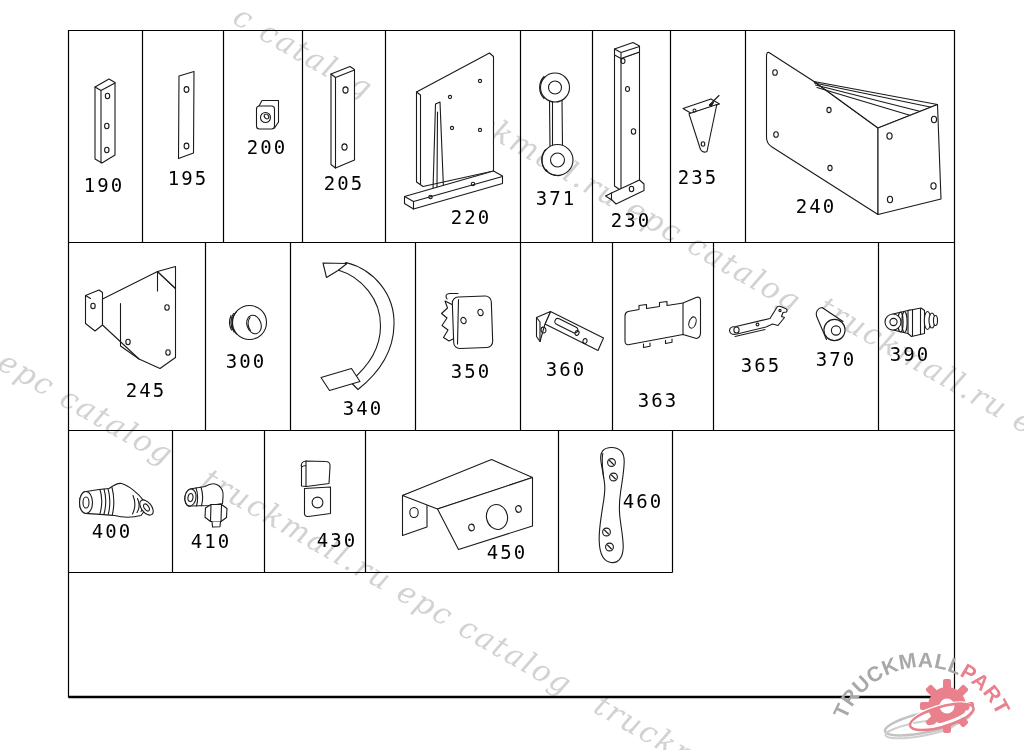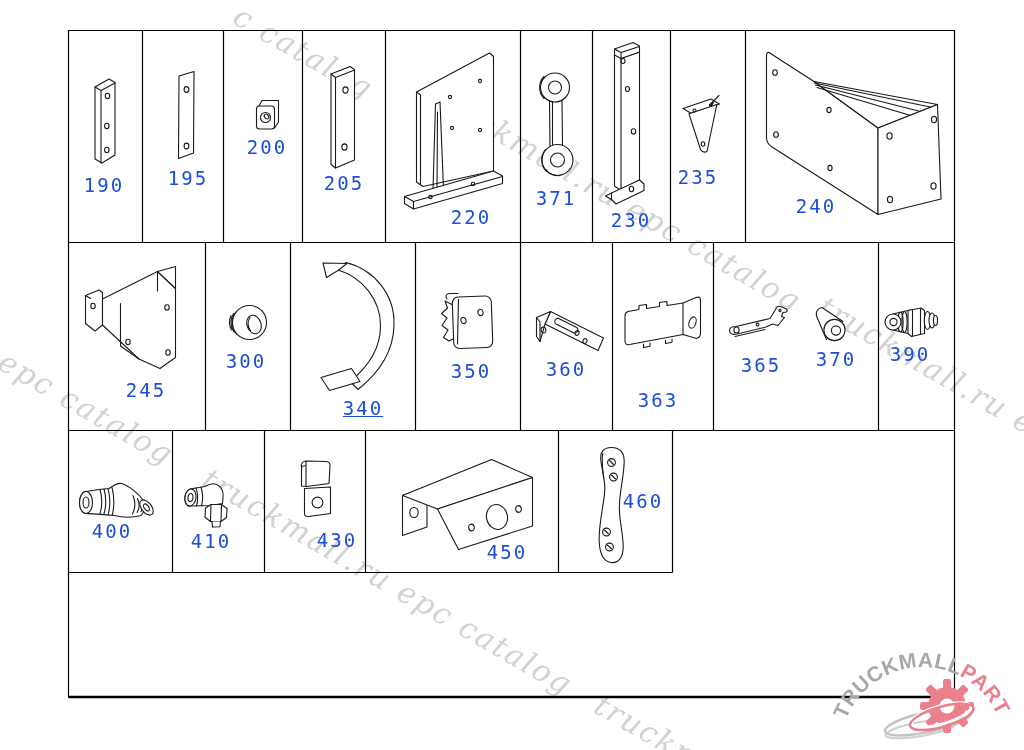--- a/index.html
+++ b/index.html
@@ -2,21 +2,21 @@
 <html><head>
 <meta charset="utf-8">
 <style>
   html,body{margin:0;padding:0;background:#fff;}
   #stage{position:relative;width:1024px;height:750px;background:#fff;overflow:hidden;
          font-family:"DejaVu Sans Mono","Liberation Mono",monospace;}
   .wm{position:absolute;white-space:nowrap;font-family:"DejaVu Serif","Liberation Serif",serif;
       font-style:italic;font-size:30px;letter-spacing:2px;color:#d2d2d2;
       transform:rotate(30deg);transform-origin:left top;user-select:none;}
   .part-label{position:absolute;transform:translateX(-50%);font-size:19px;letter-spacing:2px;
-      color:#1d4ed8;line-height:1;}
+      color:#000000;line-height:1;}
   svg{position:absolute;left:0;top:0;}
   .art path,.art rect,.art circle,.art ellipse,.art line,.art polyline{vector-effect:non-scaling-stroke;}
   #logo{position:absolute;left:828px;top:636px;width:200px;height:114px;}
 </style>
 </head>
 <body>
 
 <div id="stage">
 
   <span class="wm" style="left:245px;top:-2px;">c catalog</span>
@@ -268,21 +268,21 @@
   <span class="part-label" style="left:188px;top:169px;">195</span>
   <span class="part-label" style="left:267px;top:138px;">200</span>
   <span class="part-label" style="left:344px;top:174px;">205</span>
   <span class="part-label" style="left:471px;top:208px;">220</span>
   <span class="part-label" style="left:556px;top:189px;">371</span>
   <span class="part-label" style="left:631px;top:211px;">230</span>
   <span class="part-label" style="left:698px;top:168px;">235</span>
   <span class="part-label" style="left:816px;top:197px;">240</span>
   <span class="part-label" style="left:146px;top:381px;">245</span>
   <span class="part-label" style="left:246px;top:352px;">300</span>
-  <span class="part-label" style="left:363px;top:399px;text-decoration:underline;">340</span>
+  <span class="part-label" style="left:363px;top:399px;">340</span>
   <span class="part-label" style="left:471px;top:362px;">350</span>
   <span class="part-label" style="left:566px;top:360px;">360</span>
   <span class="part-label" style="left:658px;top:367px;margin-top:24px;">363</span>
   <span class="part-label" style="left:761px;top:356px;text-align:center;">365</span>
   <span class="part-label" style="left:836px;top:350px;">370</span>
   <span class="part-label" style="left:910px;top:345px;">390</span>
   <span class="part-label" style="left:112px;top:522px;">400</span>
   <span class="part-label" style="left:211px;top:532px;">410</span>
   <span class="part-label" style="left:313px;top:531px;margin-left:24px;">430</span>
   <span class="part-label" style="left:507px;top:543px;">450</span>

